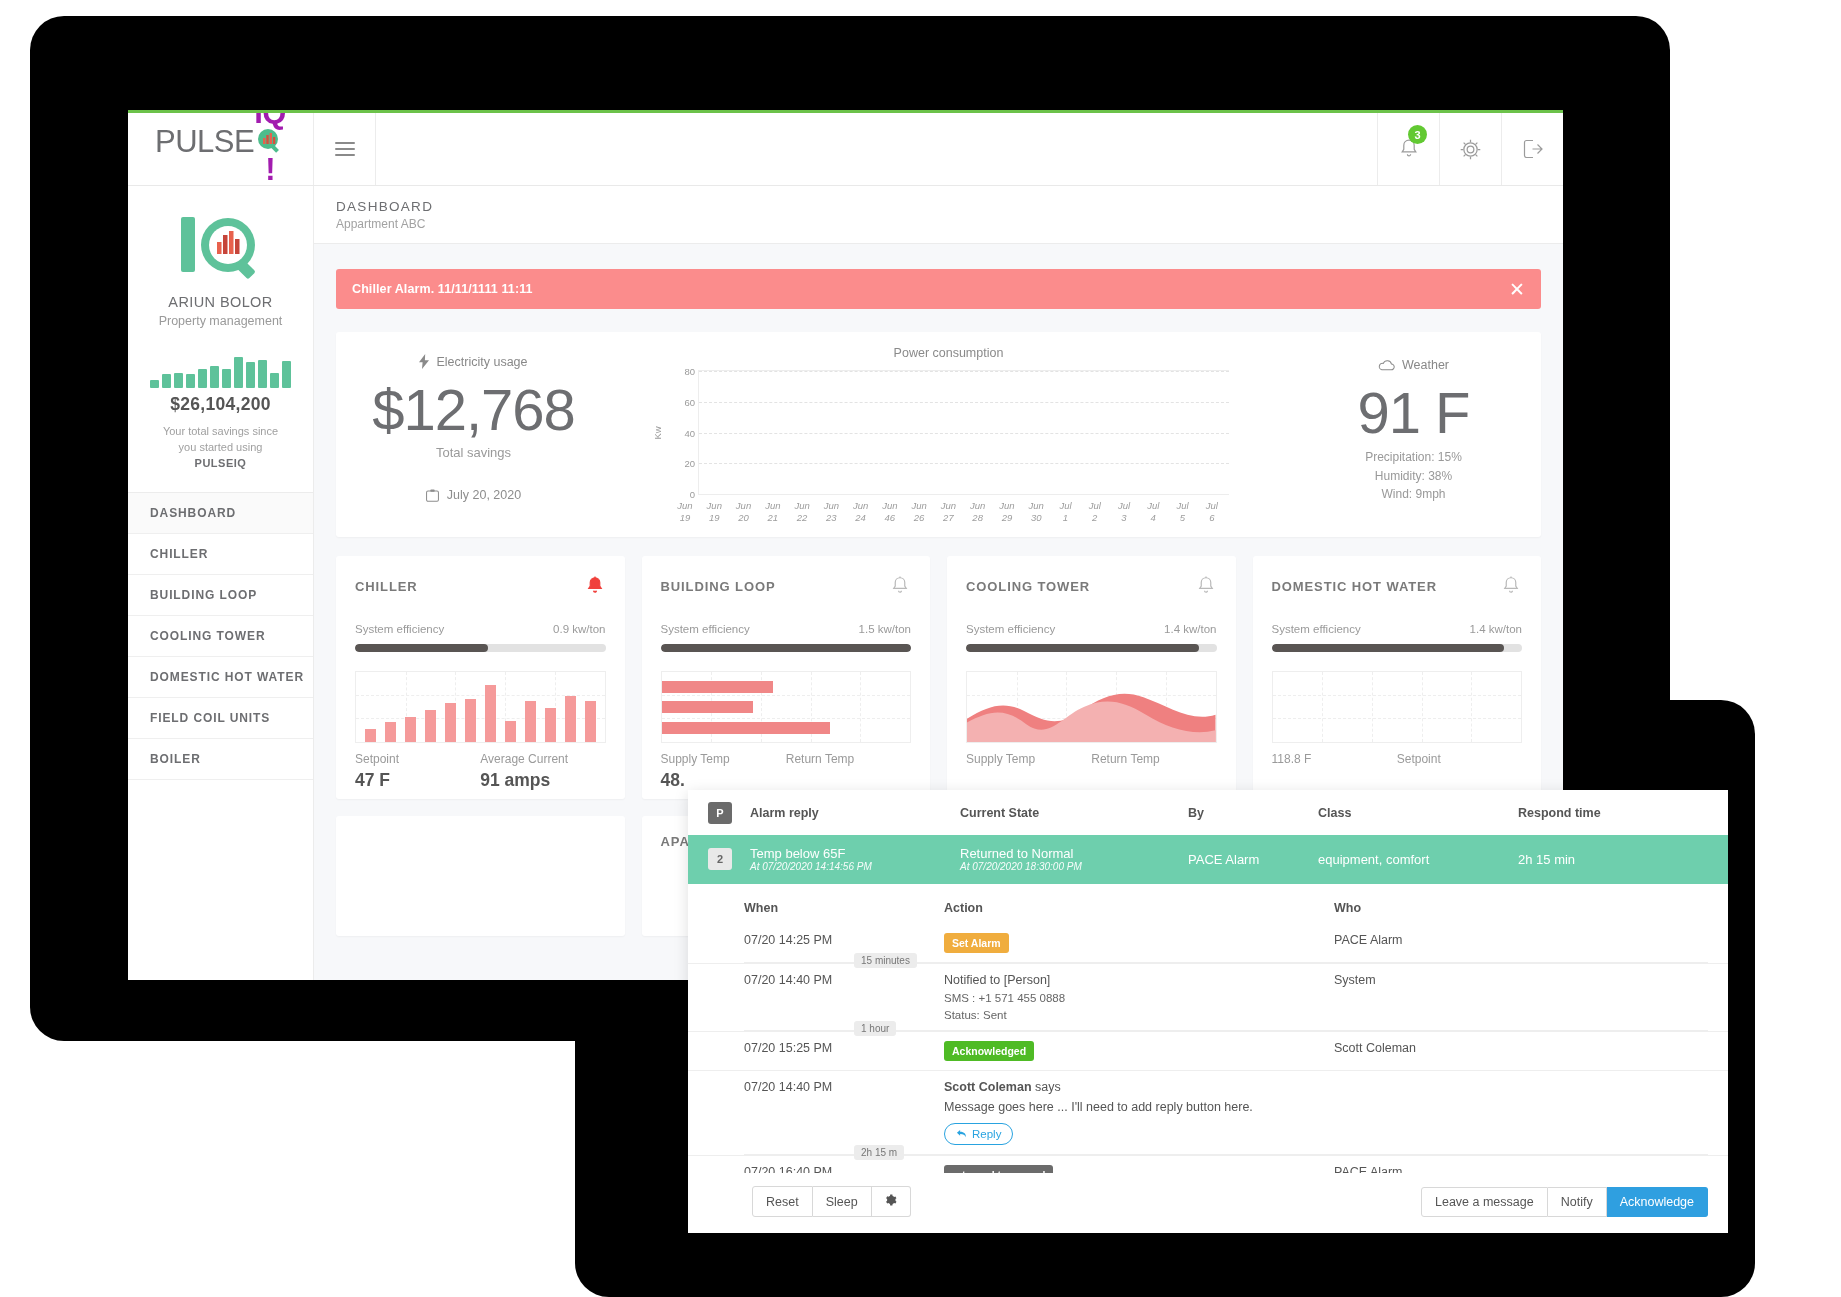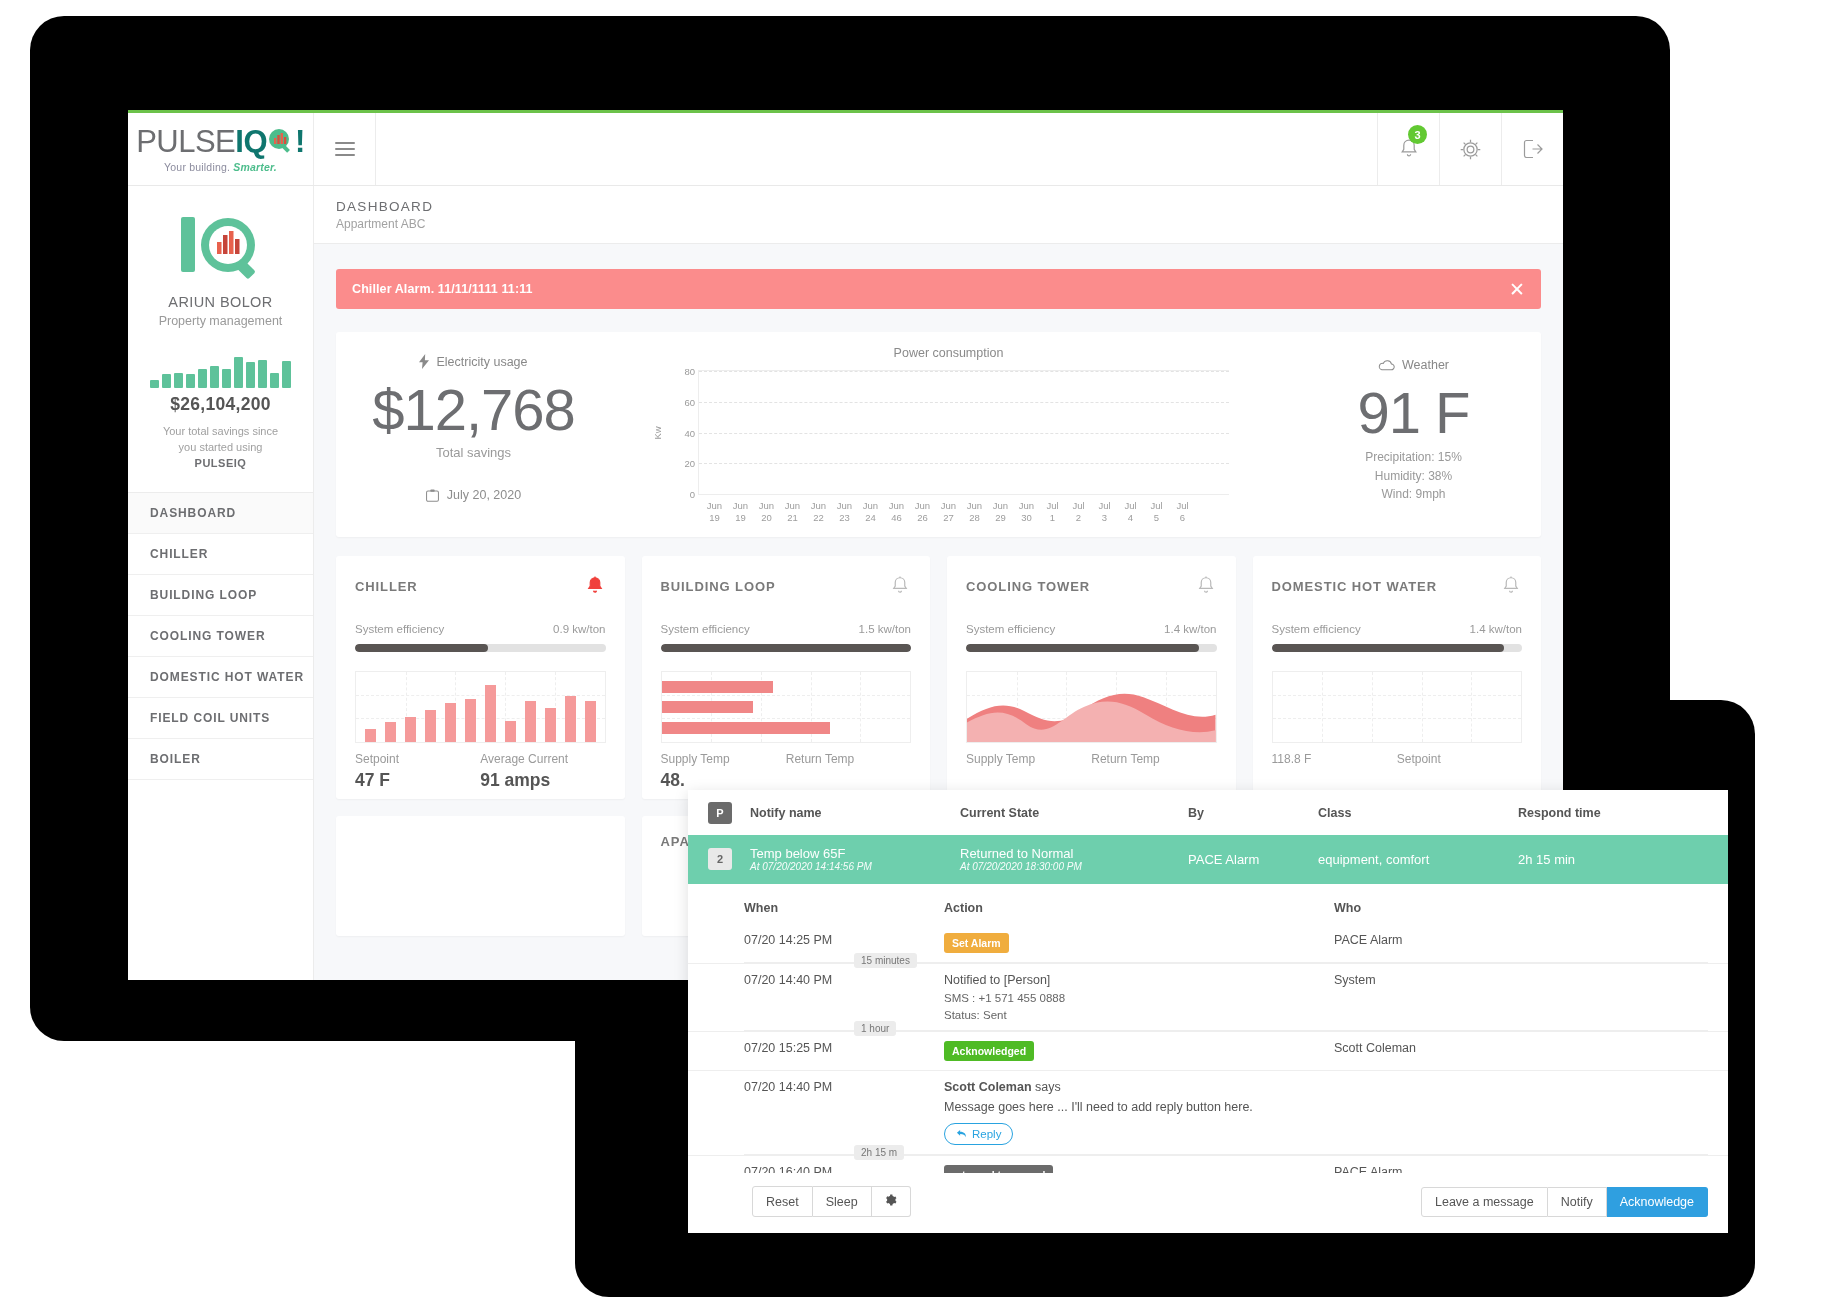--- a/index.html
+++ b/index.html
@@ -31,21 +31,21 @@
     margin-left:8px;
   }
 
   
   .app-header { position:absolute; left:0; top:0; width:100%; height:73px;
     background:#fff; border-bottom:1px solid #e9e9e9; display:flex; align-items:stretch; }
   .logo-cell { width:186px; border-right:1px solid #ececec; display:flex; flex-direction:column;
     align-items:center; justify-content:center; }
   .logo-main { font-size:31px; letter-spacing:-0.5px; line-height:1; display:flex; align-items:center; }
   .logo-pulse { color:#6d6e71; font-weight:300; }
-  .logo-iq { color:#0f766e; font-weight:700; display:flex; align-items:center; }
+  .logo-iq { color:#a21caf; font-weight:700; display:flex; align-items:center;flex-direction:column; }
   .logo-mag { position:relative; display:inline-block; width:26px; height:26px; margin:0 1px;}
   .logo-tag { font-size:10.5px; color:#8c8c9e; margin-top:4px; letter-spacing:.2px;}
   .logo-tag i { color:#4dbd8c; font-style:italic; font-weight:700;}
   .burger-cell { width:62px; border-right:1px solid #ececec; display:flex; align-items:center; justify-content:center; }
   .burger { width:20px; }
   .burger span { display:block; height:2px; background:#8a8a8a; margin:4px 0; border-radius:1px; }
   .header-spacer { flex:1; }
   .hdr-icon { width:62px; border-left:1px solid #ececec; display:flex; align-items:center; justify-content:center; position:relative; }
   .badge { position:absolute; top:12px; right:12px; background:#62c932; color:#fff; font-size:11px;
     width:19px; height:19px; border-radius:50%; display:flex; align-items:center; justify-content:center; font-weight:600;}
@@ -94,21 +94,21 @@
     border-right:none; }
   .pchart-yaxis { position:absolute; left:-30px; top:0; height:100%; width:28px; }
   .pchart-yaxis span { position:absolute; right:2px; font-size:9.5px; color:#9a9a9a; transform:translateY(-50%); }
   .pchart-ylabel { position:absolute; left:-48px; top:50%; font-size:9.5px; color:#9a9a9a;
     transform:translateY(-50%) rotate(-90deg); }
   .pchart-grid { position:absolute; left:0; right:0; border-top:1px dashed #e3e3e3; }
   .pchart-bars { position:absolute; inset:0; display:flex; align-items:flex-end;
     justify-content:space-around; padding:0 4px; }
   .pbar { width:13px; display:flex; flex-direction:column-reverse; }
   .pbar i { display:block; width:100%; }
-  .pchart-xlabels { display:flex; justify-content:center; padding:5px 4px 0; }
+  .pchart-xlabels { display:flex; justify-content:space-between; padding:5px 4px 0;font-style:italic; }
   .pchart-xlabels div { width:26px; text-align:center; font-size:9.5px; color:#9d9d9d; line-height:1.25; }
 
   
   .cards-row { display:flex; gap:17px; margin:19px 22px 0; }
   .eq-card { flex:1; background:#fff; border-radius:3px; padding:18px 19px 16px;
     box-shadow:0 1px 2px rgba(0,0,0,.04); height:243px; }
   .eq-head { display:flex; align-items:center; justify-content:space-between; }
   .eq-title { font-size:13px; letter-spacing:.9px; color:#7a7a7a; font-weight:600; }
   .eff-row { display:flex; justify-content:space-between; font-size:11.5px; color:#9a9a9a; margin-top:25px; }
   .eff-bar { height:8px; border-radius:4px; background:#e2e2e2; margin-top:9px; overflow:hidden; }
@@ -782,21 +782,21 @@
         <div class="eq-card blank" style="visibility:hidden"></div>
       </div>
 
     </div>
   </div>
 
   <div class="alarm-panel">
 
     <div class="ap-thead">
       <div class="ap-p">P</div>
-      <div class="ap-c1">Notify name</div>
+      <div class="ap-c1">Alarm reply</div>
       <div class="ap-c2">Current State</div>
       <div class="ap-c3">By</div>
       <div class="ap-c4">Class</div>
       <div class="ap-c5">Respond time</div>
     </div>
 
     <div class="ap-row">
       <div class="ap-p">2</div>
       <div class="ap-c1">
         <div class="main">Temp below 65F</div>

